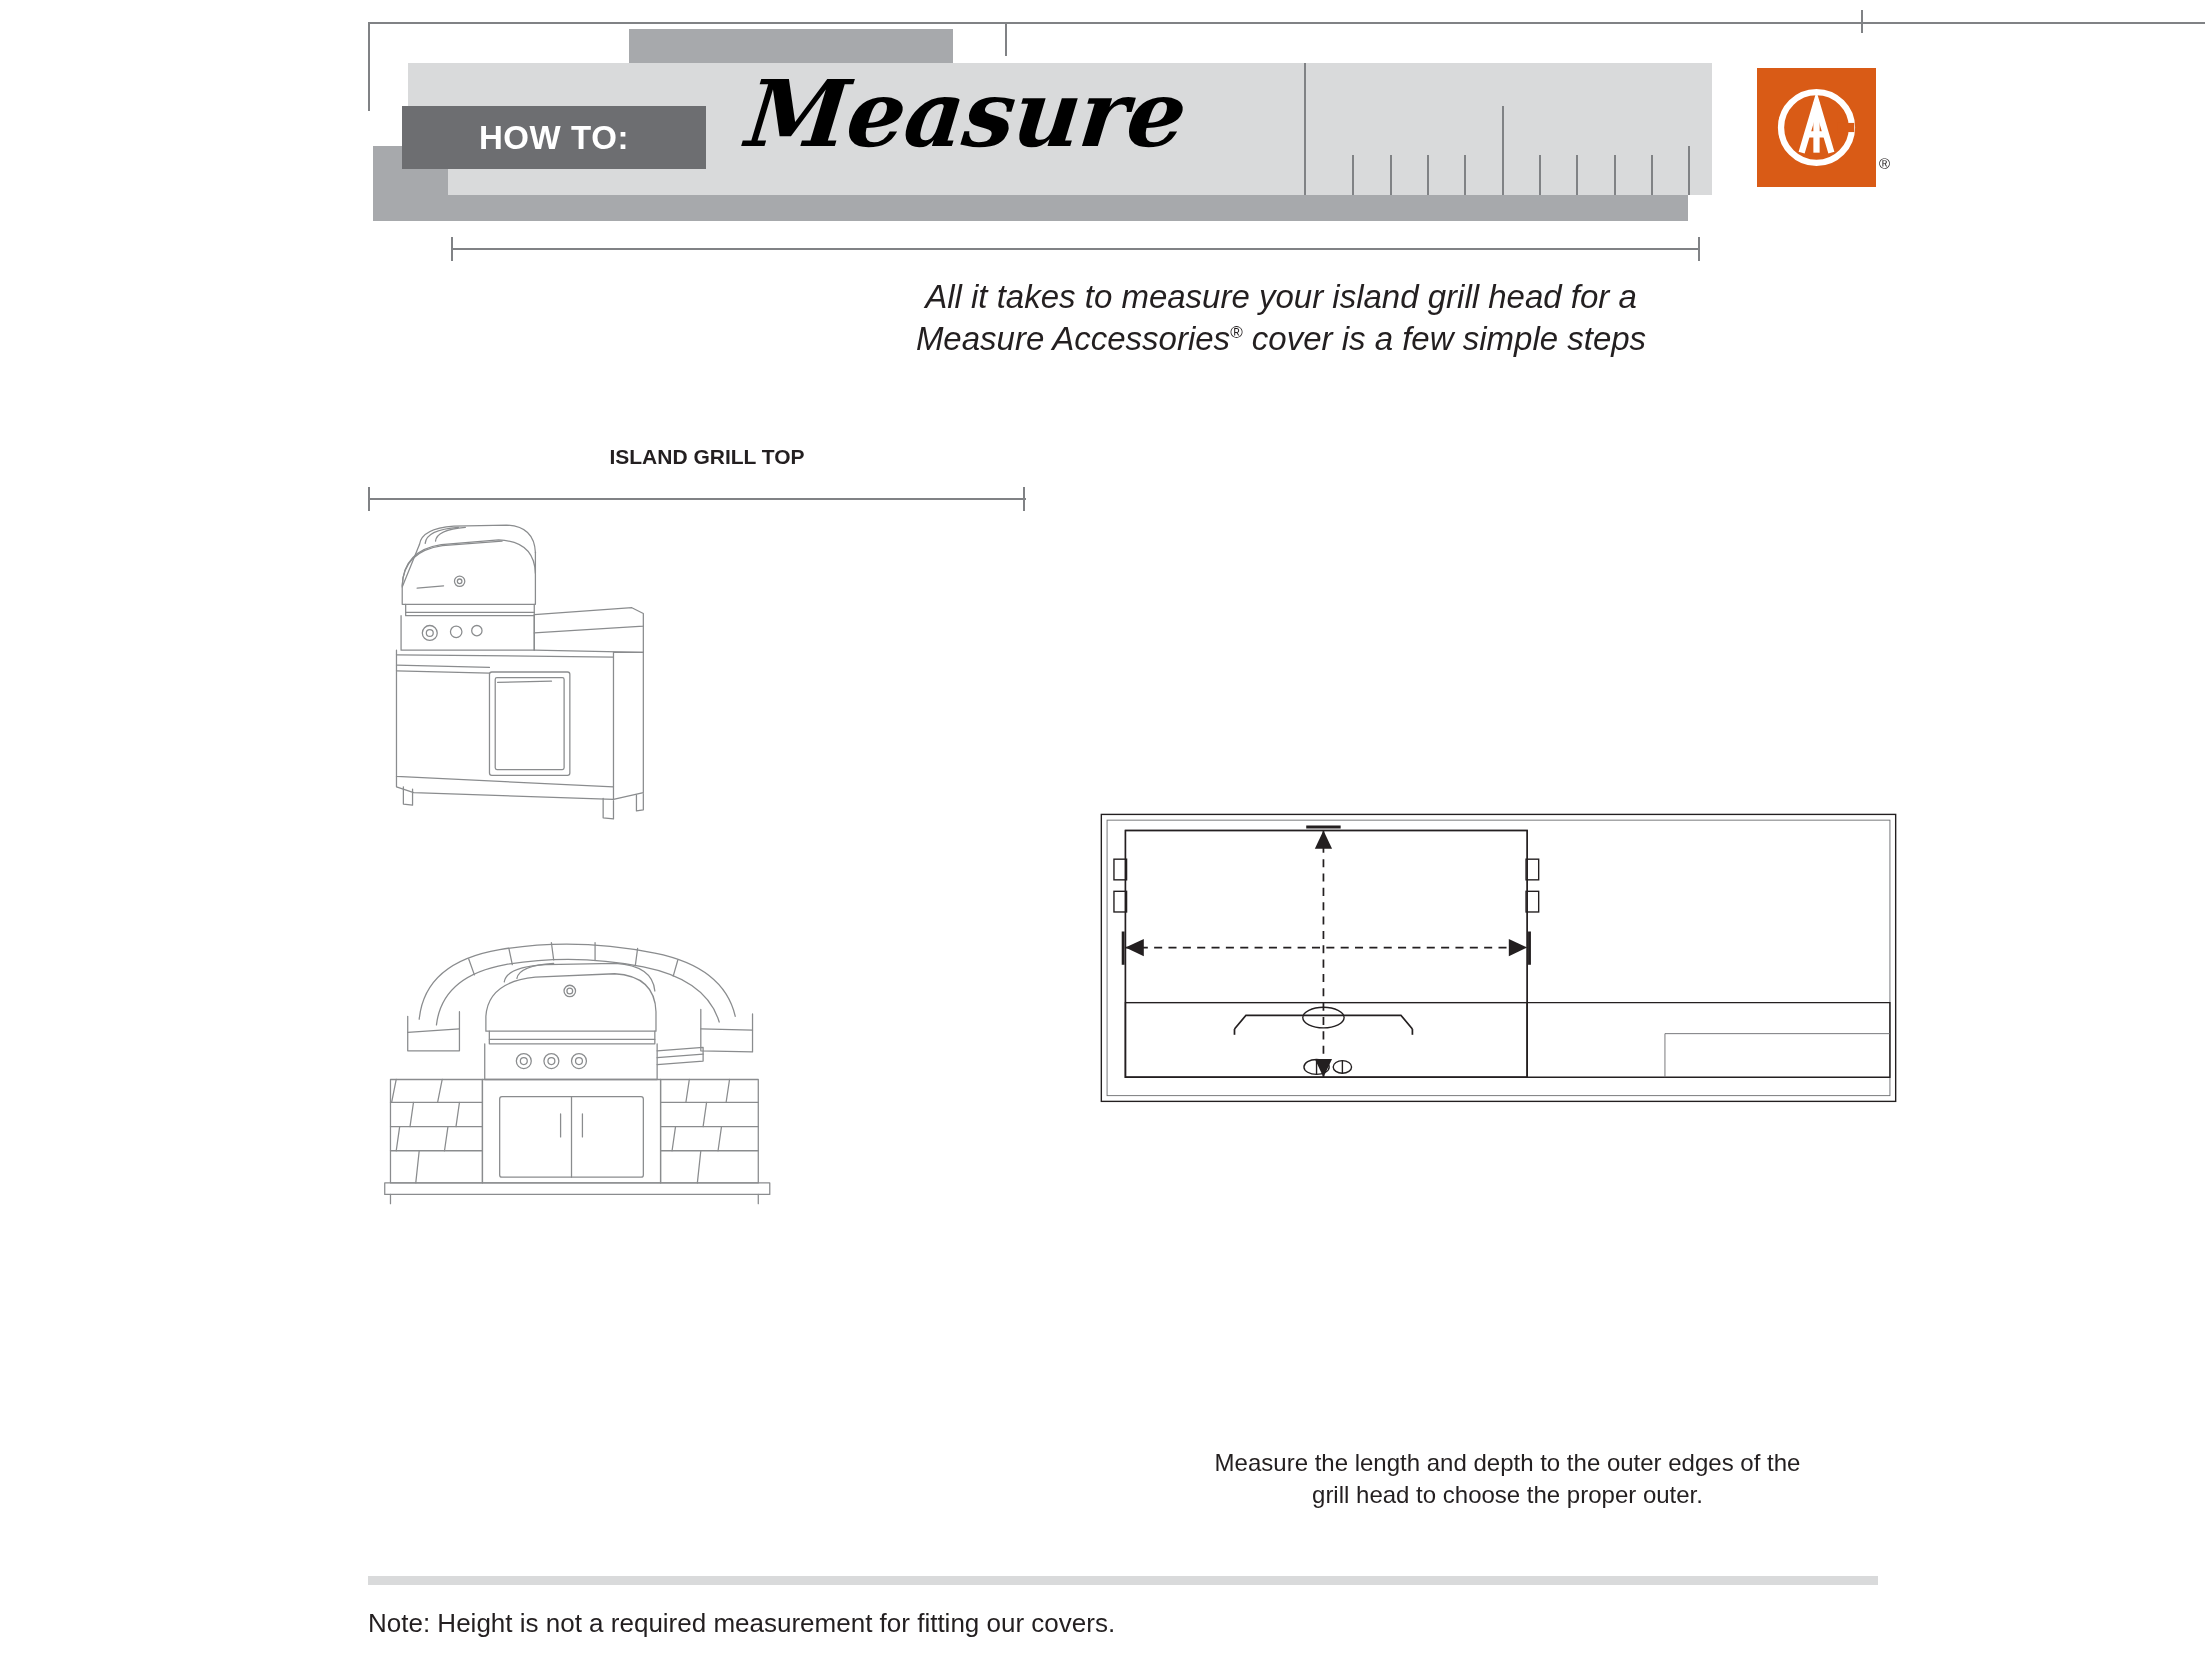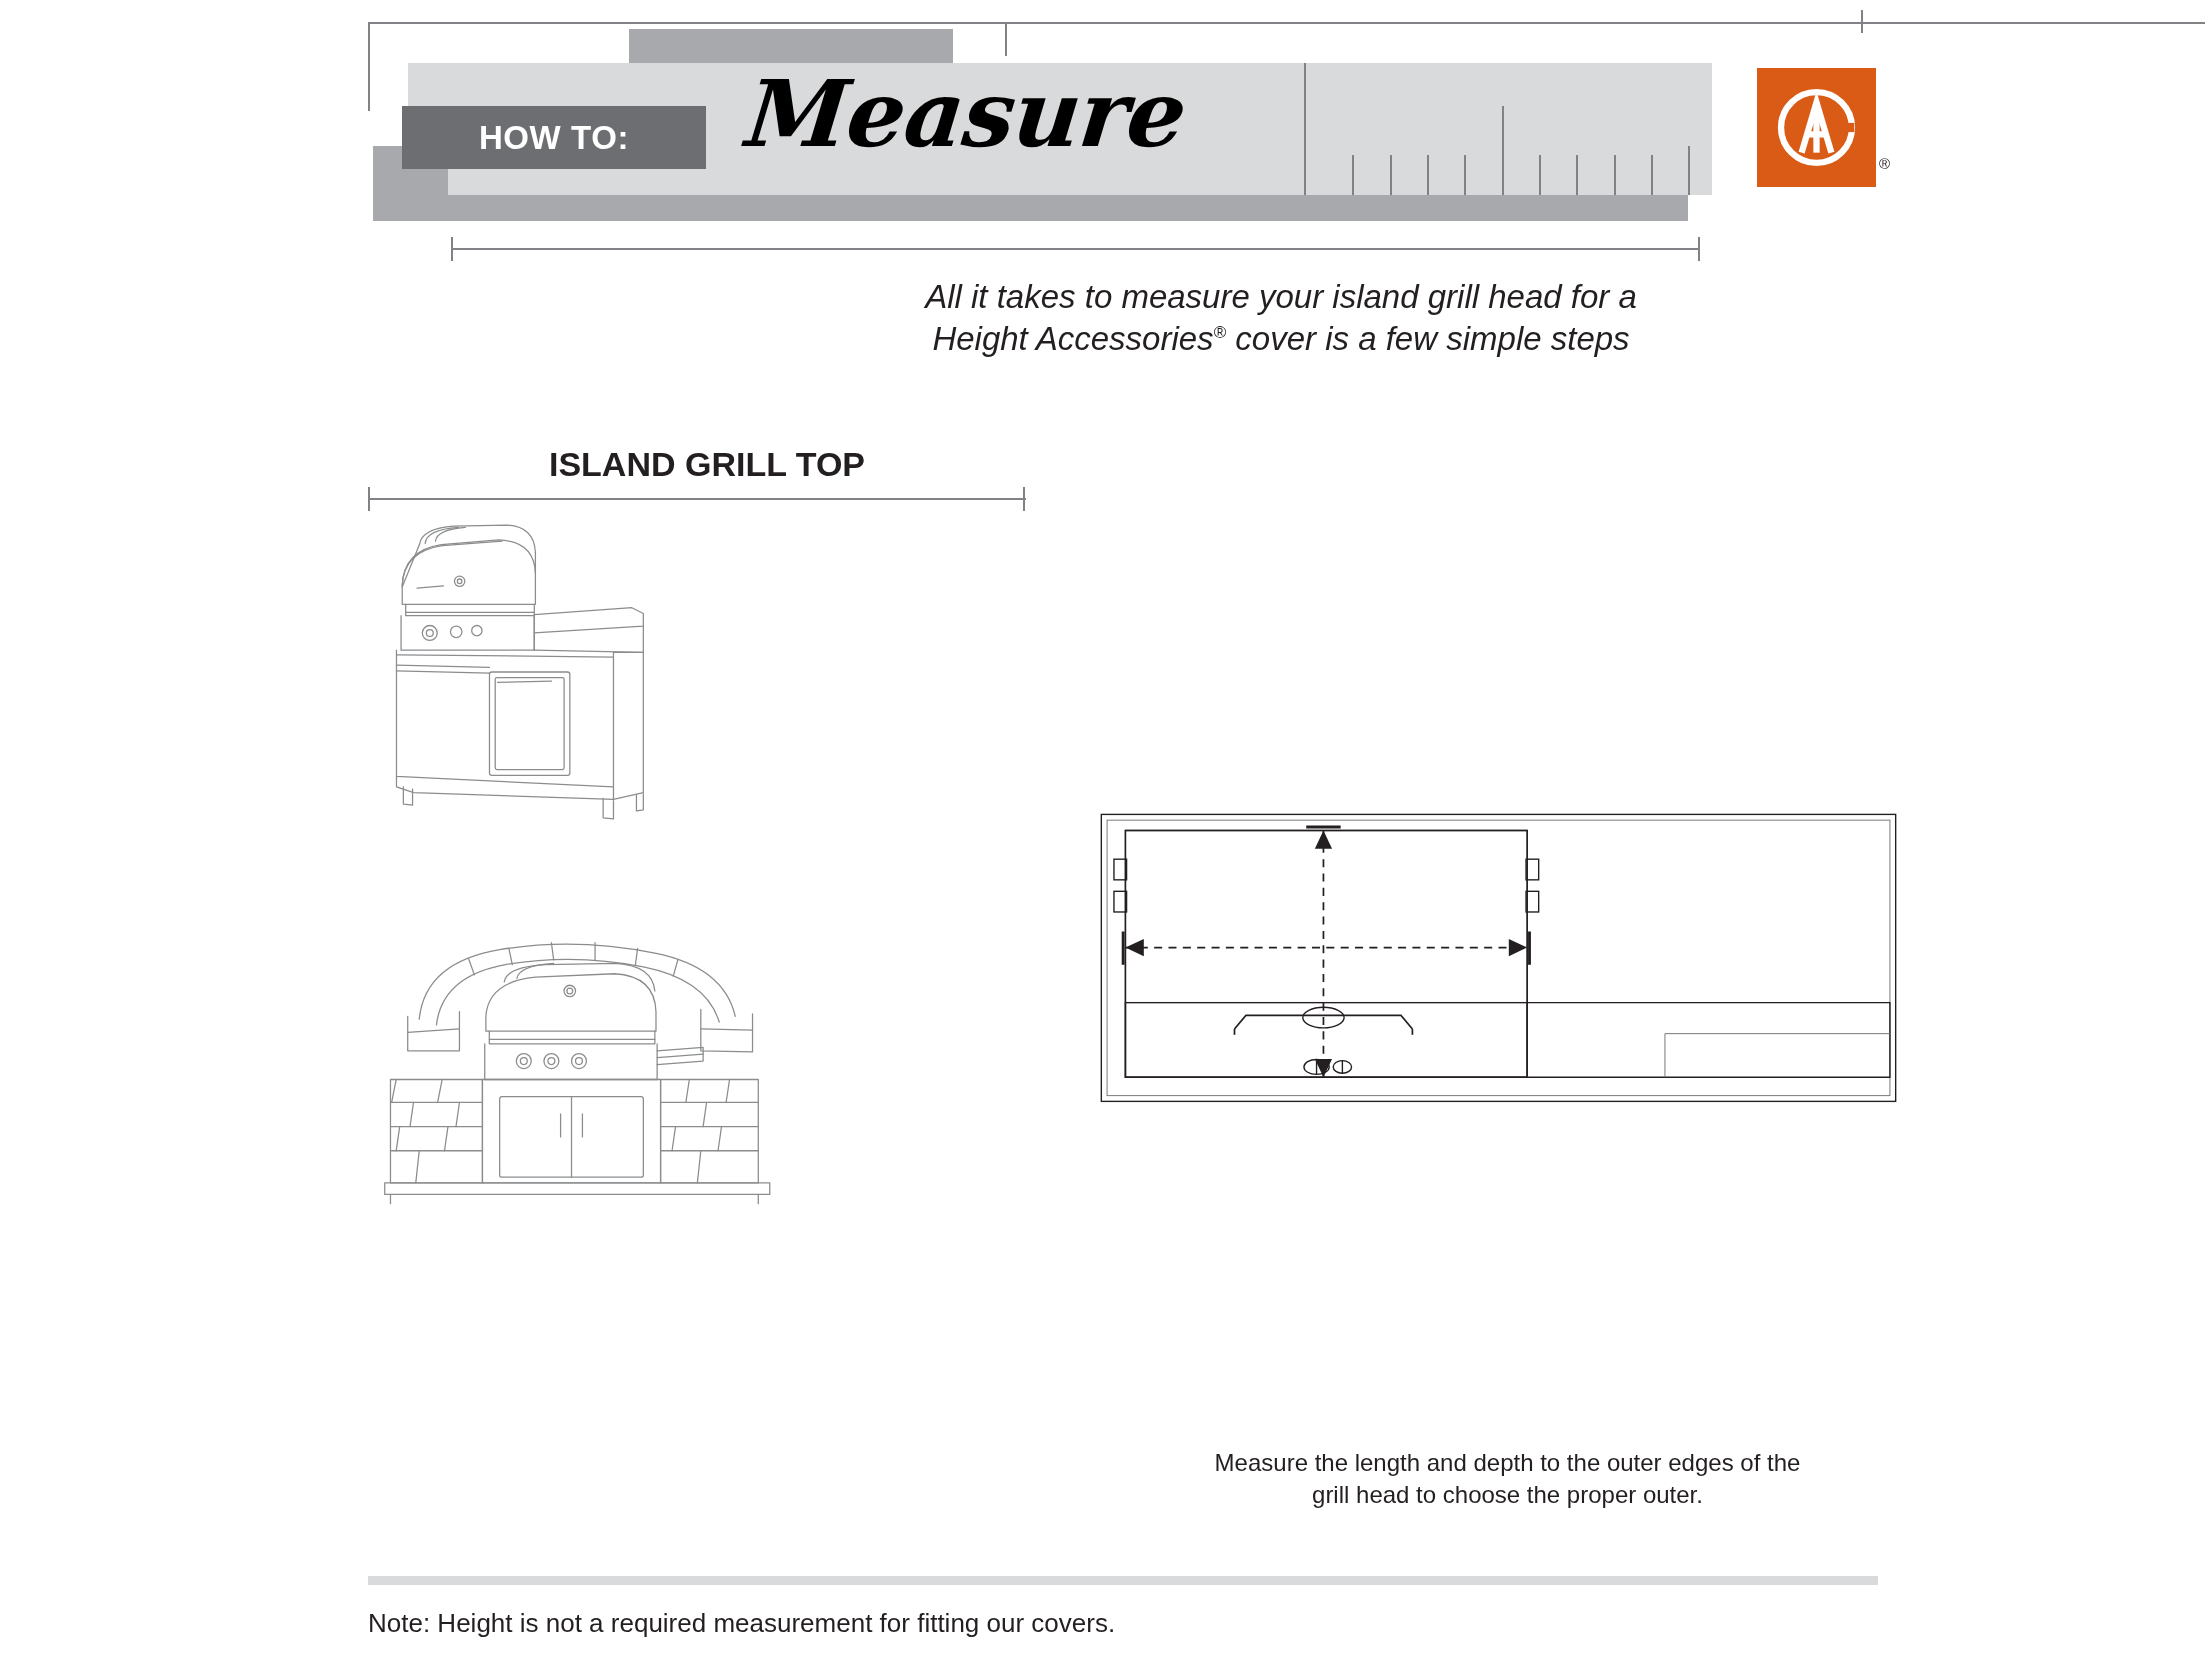--- a/index.html
+++ b/index.html
@@ -110,21 +110,21 @@
     font-style: italic;
   }
   #intro sup { font-size: 17px; vertical-align: super; }
 
   
   #section-label {
     position: absolute;
     left: 368px; top: 445px;
     width: 678px;
     text-align: center;
-    font-size: 34px;
+    font-size: 21px;
     font-weight: bold;
     color: #231f20;
   }
   #section-rule {
     position: absolute;
     left: 368px; top: 498px;
     width: 658px; height: 1.7px;
     background: #808285;
   }
   #section-rule-cap-l {
@@ -214,21 +214,21 @@
     <path d="M78 148 L104 60 L130 148" stroke="#ffffff" stroke-width="11" fill="none" stroke-linejoin="miter"></path>
     <path d="M86 116 L122 116" stroke="#ffffff" stroke-width="11"></path>
     <rect x="140" y="96" width="30" height="16" fill="#d95b16"></rect>
   </svg>
   <div id="logo-reg">®</div>
 </div>
 
 <div id="intro">
   <div>All it takes to measure your island grill head for a</div>
   <div>
-    <span>Height Accessories</span><sup>®</sup><span> cover is a few simple steps</span>
+    <span>Measure Accessories</span><sup>®</sup><span> cover is a few simple steps</span>
   </div>
 </div>
 
 <div id="section-label">ISLAND GRILL TOP</div>
 <div id="section-rule"></div>
 <div id="section-rule-cap-l"></div>
 <div id="section-rule-cap-r"></div>
 
 <svg class="illus" style="left:362px; top:517px; width:356px; height:310px;" viewBox="0 0 620 540">
   <g fill="none" stroke="#8a8c8e" stroke-width="2.2" stroke-linejoin="round" stroke-linecap="round">

